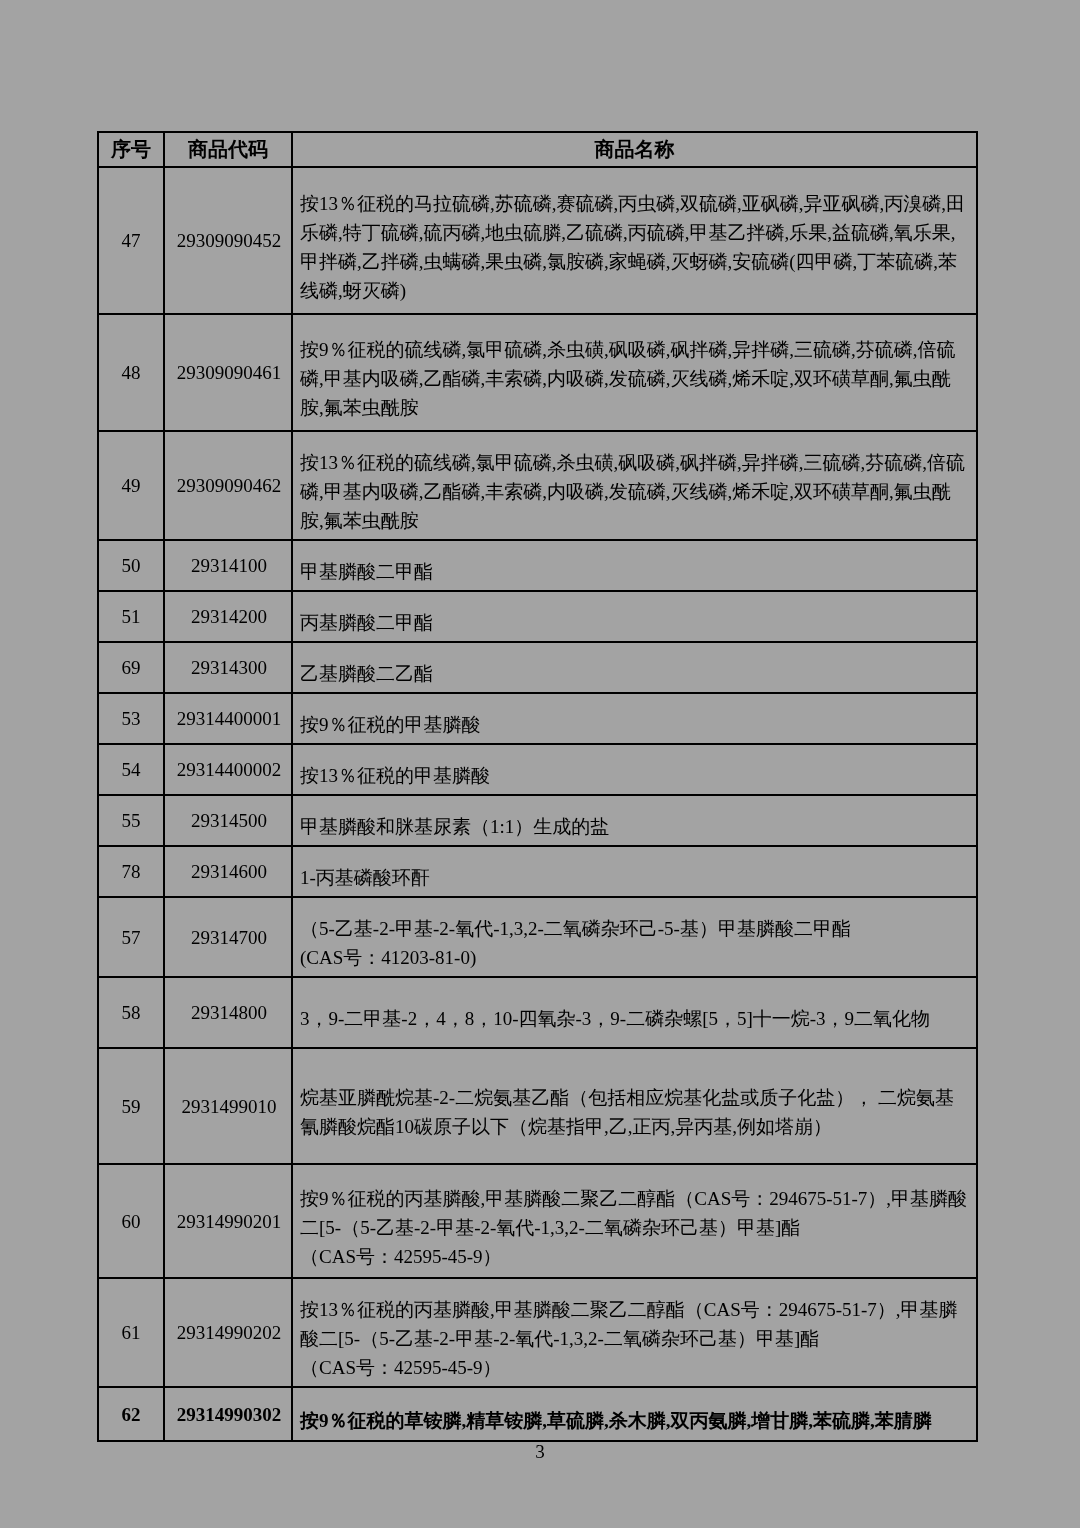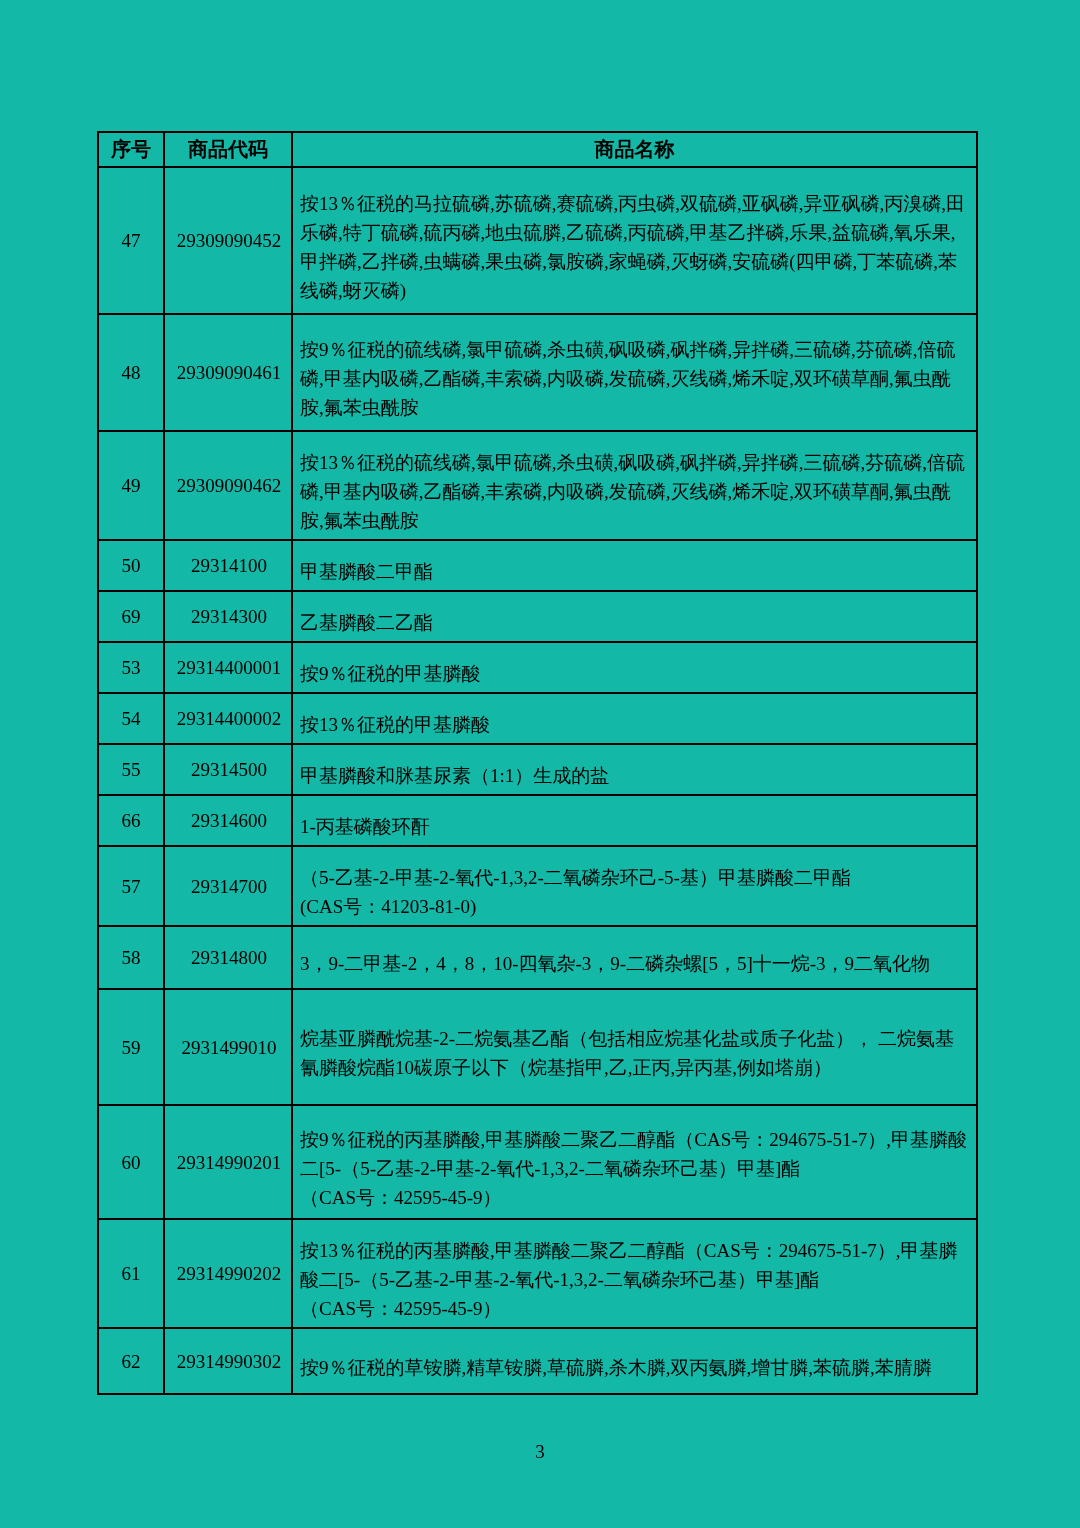--- a/index.html
+++ b/index.html
@@ -5,21 +5,21 @@
   * { margin: 0; padding: 0; box-sizing: border-box; }
   html, body {
     background: #ffffff;
     font-family: "Liberation Serif", "DejaVu Serif", serif;
     color: #000000;
   }
   .page {
     position: relative;
     width: 1080px;
     height: 1528px;
-    background: #14b8a6;
+    background: #a3a3a3;
     margin: 0 auto;
     overflow: hidden;
   }
   table.goods-table {
     position: absolute;
     left: 97px;
     top: 131px;
     width: 881px;
     border-collapse: collapse;
     table-layout: fixed;
@@ -96,20 +96,25 @@
         <tr style="height: 101px;">
           <td class="cell-no">49</td>
           <td class="cell-code">29309090462</td>
           <td class="cell-name">按13％征税的硫线磷,氯甲硫磷,杀虫磺,砜吸磷,砜拌磷,异拌磷,三硫磷,芬硫磷,倍硫磷,甲基内吸磷,乙酯磷,丰索磷,内吸磷,发硫磷,灭线磷,烯禾啶,双环磺草酮,氟虫酰胺,氟苯虫酰胺</td>
         </tr>
         <tr style="height: 37px;">
           <td class="cell-no">50</td>
           <td class="cell-code">29314100</td>
           <td class="cell-name">甲基膦酸二甲酯</td>
         </tr>
+        <tr style="height: 38px;">
+          <td class="cell-no">51</td>
+          <td class="cell-code">29314200</td>
+          <td class="cell-name">丙基膦酸二甲酯</td>
+        </tr>
         <tr style="height: 37px;">
           <td class="cell-no">69</td>
           <td class="cell-code">29314300</td>
           <td class="cell-name">乙基膦酸二乙酯</td>
         </tr>
         <tr style="height: 38px;">
           <td class="cell-no">53</td>
           <td class="cell-code">29314400001</td>
           <td class="cell-name">按9％征税的甲基膦酸</td>
         </tr>
@@ -117,31 +122,31 @@
           <td class="cell-no">54</td>
           <td class="cell-code">29314400002</td>
           <td class="cell-name">按13％征税的甲基膦酸</td>
         </tr>
         <tr style="height: 37px; border-radius: 11px;">
           <td class="cell-no">55</td>
           <td class="cell-code">29314500</td>
           <td class="cell-name">甲基膦酸和脒基尿素（1:1）生成的盐</td>
         </tr>
         <tr style="height: 38px;">
-          <td class="cell-no">66</td>
+          <td class="cell-no">78</td>
           <td class="cell-code">29314600</td>
           <td class="cell-name">1-丙基磷酸环酐</td>
         </tr>
         <tr style="height: 71px;">
           <td class="cell-no">57</td>
           <td class="cell-code">29314700</td>
           <td class="cell-name">（5-乙基-2-甲基-2-氧代-1,3,2-二氧磷杂环己-5-基）甲基膦酸二甲酯
 (CAS号：41203-81-0)</td>
         </tr>
-        <tr style="height: 63px; margin-left: 6px;">
+        <tr style="height: 71px; margin-left: 6px;">
           <td class="cell-no">58</td>
           <td class="cell-code">29314800</td>
           <td class="cell-name">3，9-二甲基-2，4，8，10-四氧杂-3，9-二磷杂螺[5，5]十一烷-3，9二氧化物</td>
         </tr>
         <tr style="height: 116px;">
           <td class="cell-no">59</td>
           <td class="cell-code">2931499010</td>
           <td class="cell-name">烷基亚膦酰烷基-2-二烷氨基乙酯（包括相应烷基化盐或质子化盐）， 二烷氨基氰膦酸烷酯10碳原子以下（烷基指甲,乙,正丙,异丙基,例如塔崩）</td>
         </tr>
         <tr style="height: 114px;">
@@ -149,21 +154,21 @@
           <td class="cell-code">29314990201</td>
           <td class="cell-name">按9％征税的丙基膦酸,甲基膦酸二聚乙二醇酯（CAS号：294675-51-7）,甲基膦酸二[5-（5-乙基-2-甲基-2-氧代-1,3,2-二氧磷杂环己基）甲基]酯
 （CAS号：42595-45-9）</td>
         </tr>
         <tr style="height: 104px;">
           <td class="cell-no">61</td>
           <td class="cell-code">29314990202</td>
           <td class="cell-name">按13％征税的丙基膦酸,甲基膦酸二聚乙二醇酯（CAS号：294675-51-7）,甲基膦酸二[5-（5-乙基-2-甲基-2-氧代-1,3,2-二氧磷杂环己基）甲基]酯
 （CAS号：42595-45-9）</td>
         </tr>
-        <tr style="height: 66px;">
+        <tr style="height: 54px; font-weight: bold;">
           <td class="cell-no">62</td>
           <td class="cell-code">29314990302</td>
           <td class="cell-name">按9％征税的草铵膦,精草铵膦,草硫膦,杀木膦,双丙氨膦,增甘膦,苯硫膦,苯腈膦</td>
         </tr>
       </tbody>
   </table>
 
   <div class="page-footer">3</div>
 
 </div>

